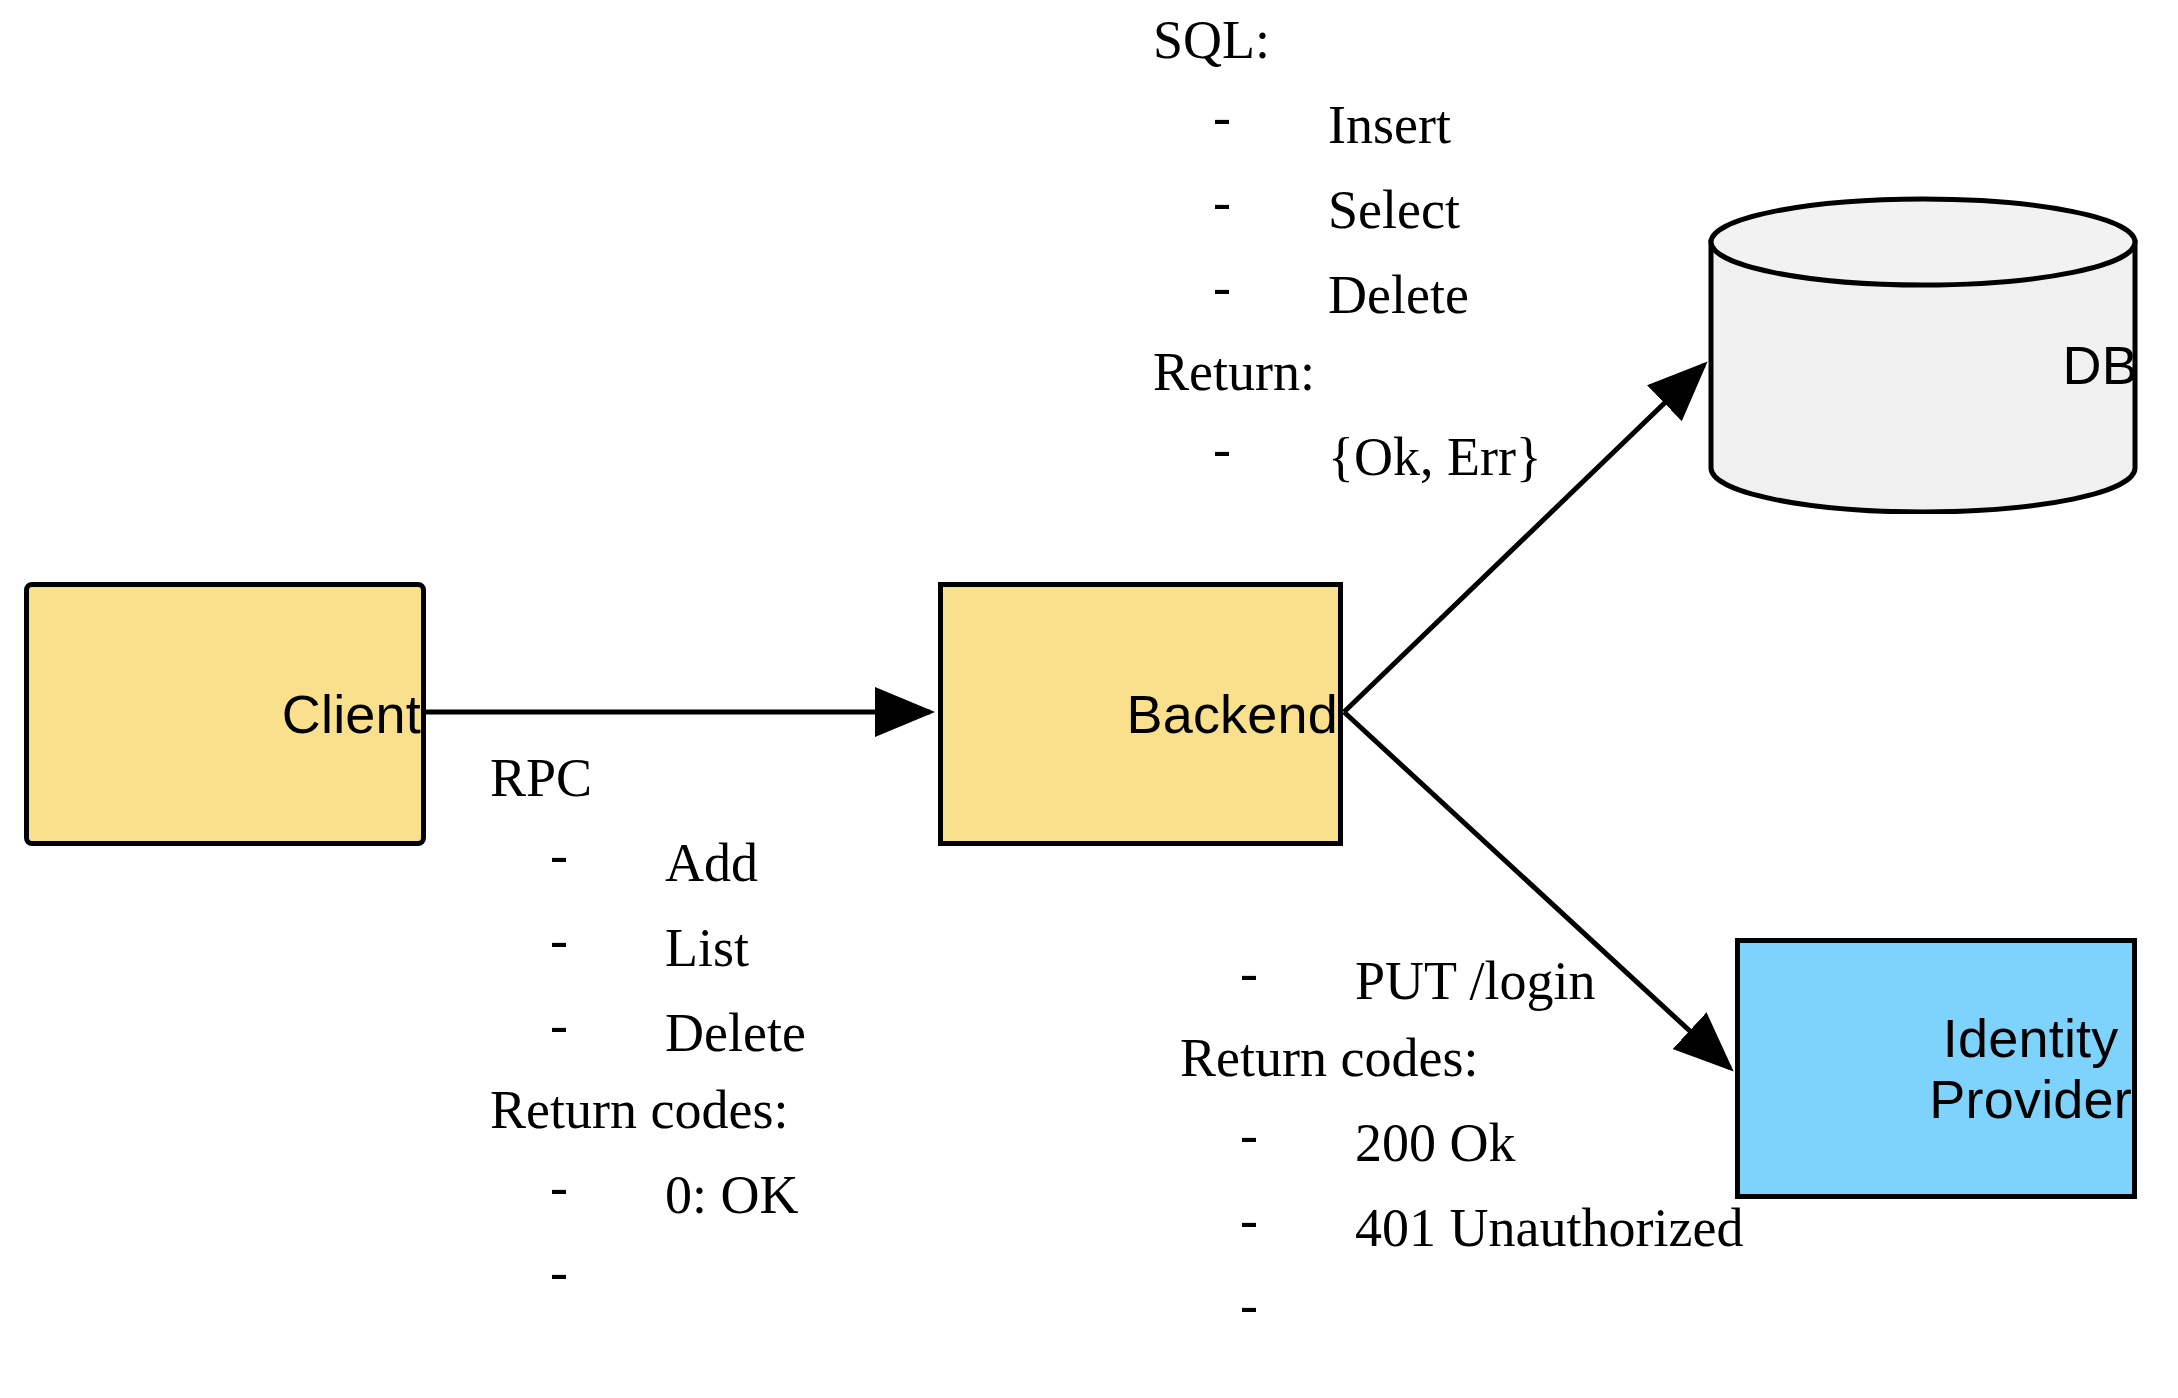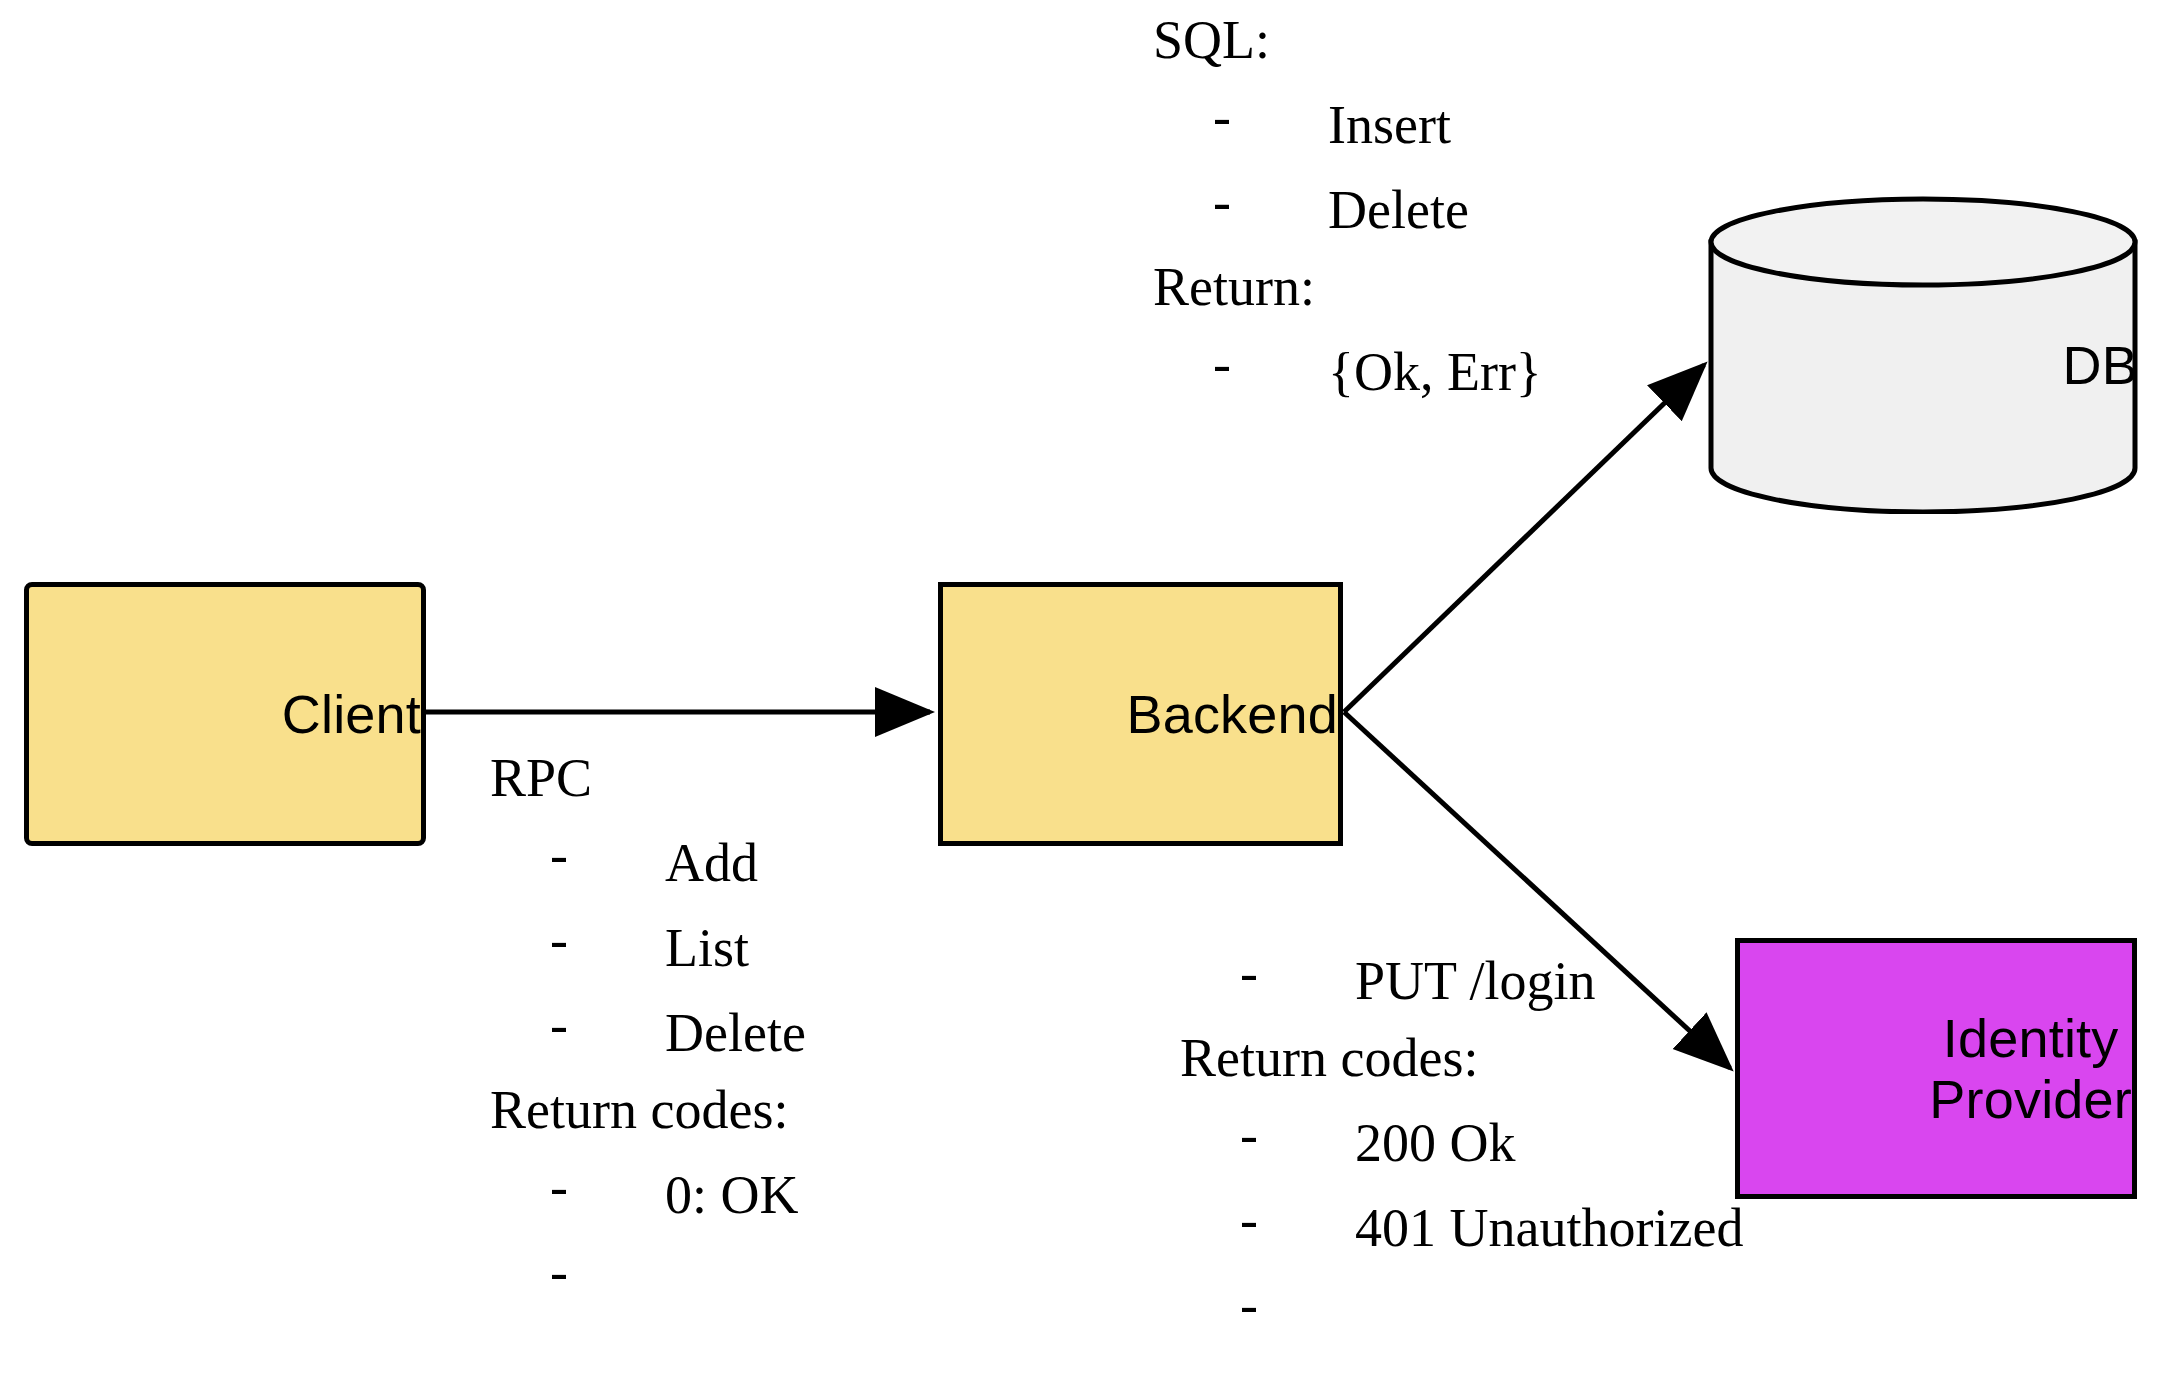--- a/index.html
+++ b/index.html
@@ -47,21 +47,21 @@
     border-radius: 8px;
   }
   .node-backend {
     left: 938px; top: 582px;
     width: 405px; height: 264px;
     background: #F9E08C;
   }
   .node-idp {
     left: 1735px; top: 938px;
     width: 402px; height: 261px;
-    background: #d946ef;
+    background: #7dd3fc;
   }
 
   
   .node-db {
     left: 1708px; top: 196px;
     width: 430px; height: 318px;
     background: transparent;
   }
   .node-db .cyl-svg {
     position: absolute;
@@ -144,21 +144,21 @@
   <div class="node rect node-idp">
     <span>
       <span>Identity</span><br>
       <span>Provider</span>
     </span>
   </div>
 
   <div class="annot annot-sql">
     <span class="head">SQL:</span>
     <span class="bullet-row"><span class="dash">-</span><span class="btext">Insert</span></span>
-    <span class="bullet-row"><span class="dash">-</span></span>
+    <span class="bullet-row"><span class="dash">-</span><span class="btext">Select</span></span>
     <span class="bullet-row"><span class="dash">-</span><span class="btext">Delete</span></span>
     <span class="head">Return:</span>
     <span class="bullet-row"><span class="dash">-</span><span class="btext">{Ok, Err}</span></span>
   </div>
 
   <div class="annot annot-rpc">
     <span class="head">RPC</span>
     <span class="bullet-row"><span class="dash">-</span><span class="btext">Add</span></span>
     <span class="bullet-row"><span class="dash">-</span><span class="btext">List</span></span>
     <span class="bullet-row"><span class="dash">-</span><span class="btext">Delete</span></span>

